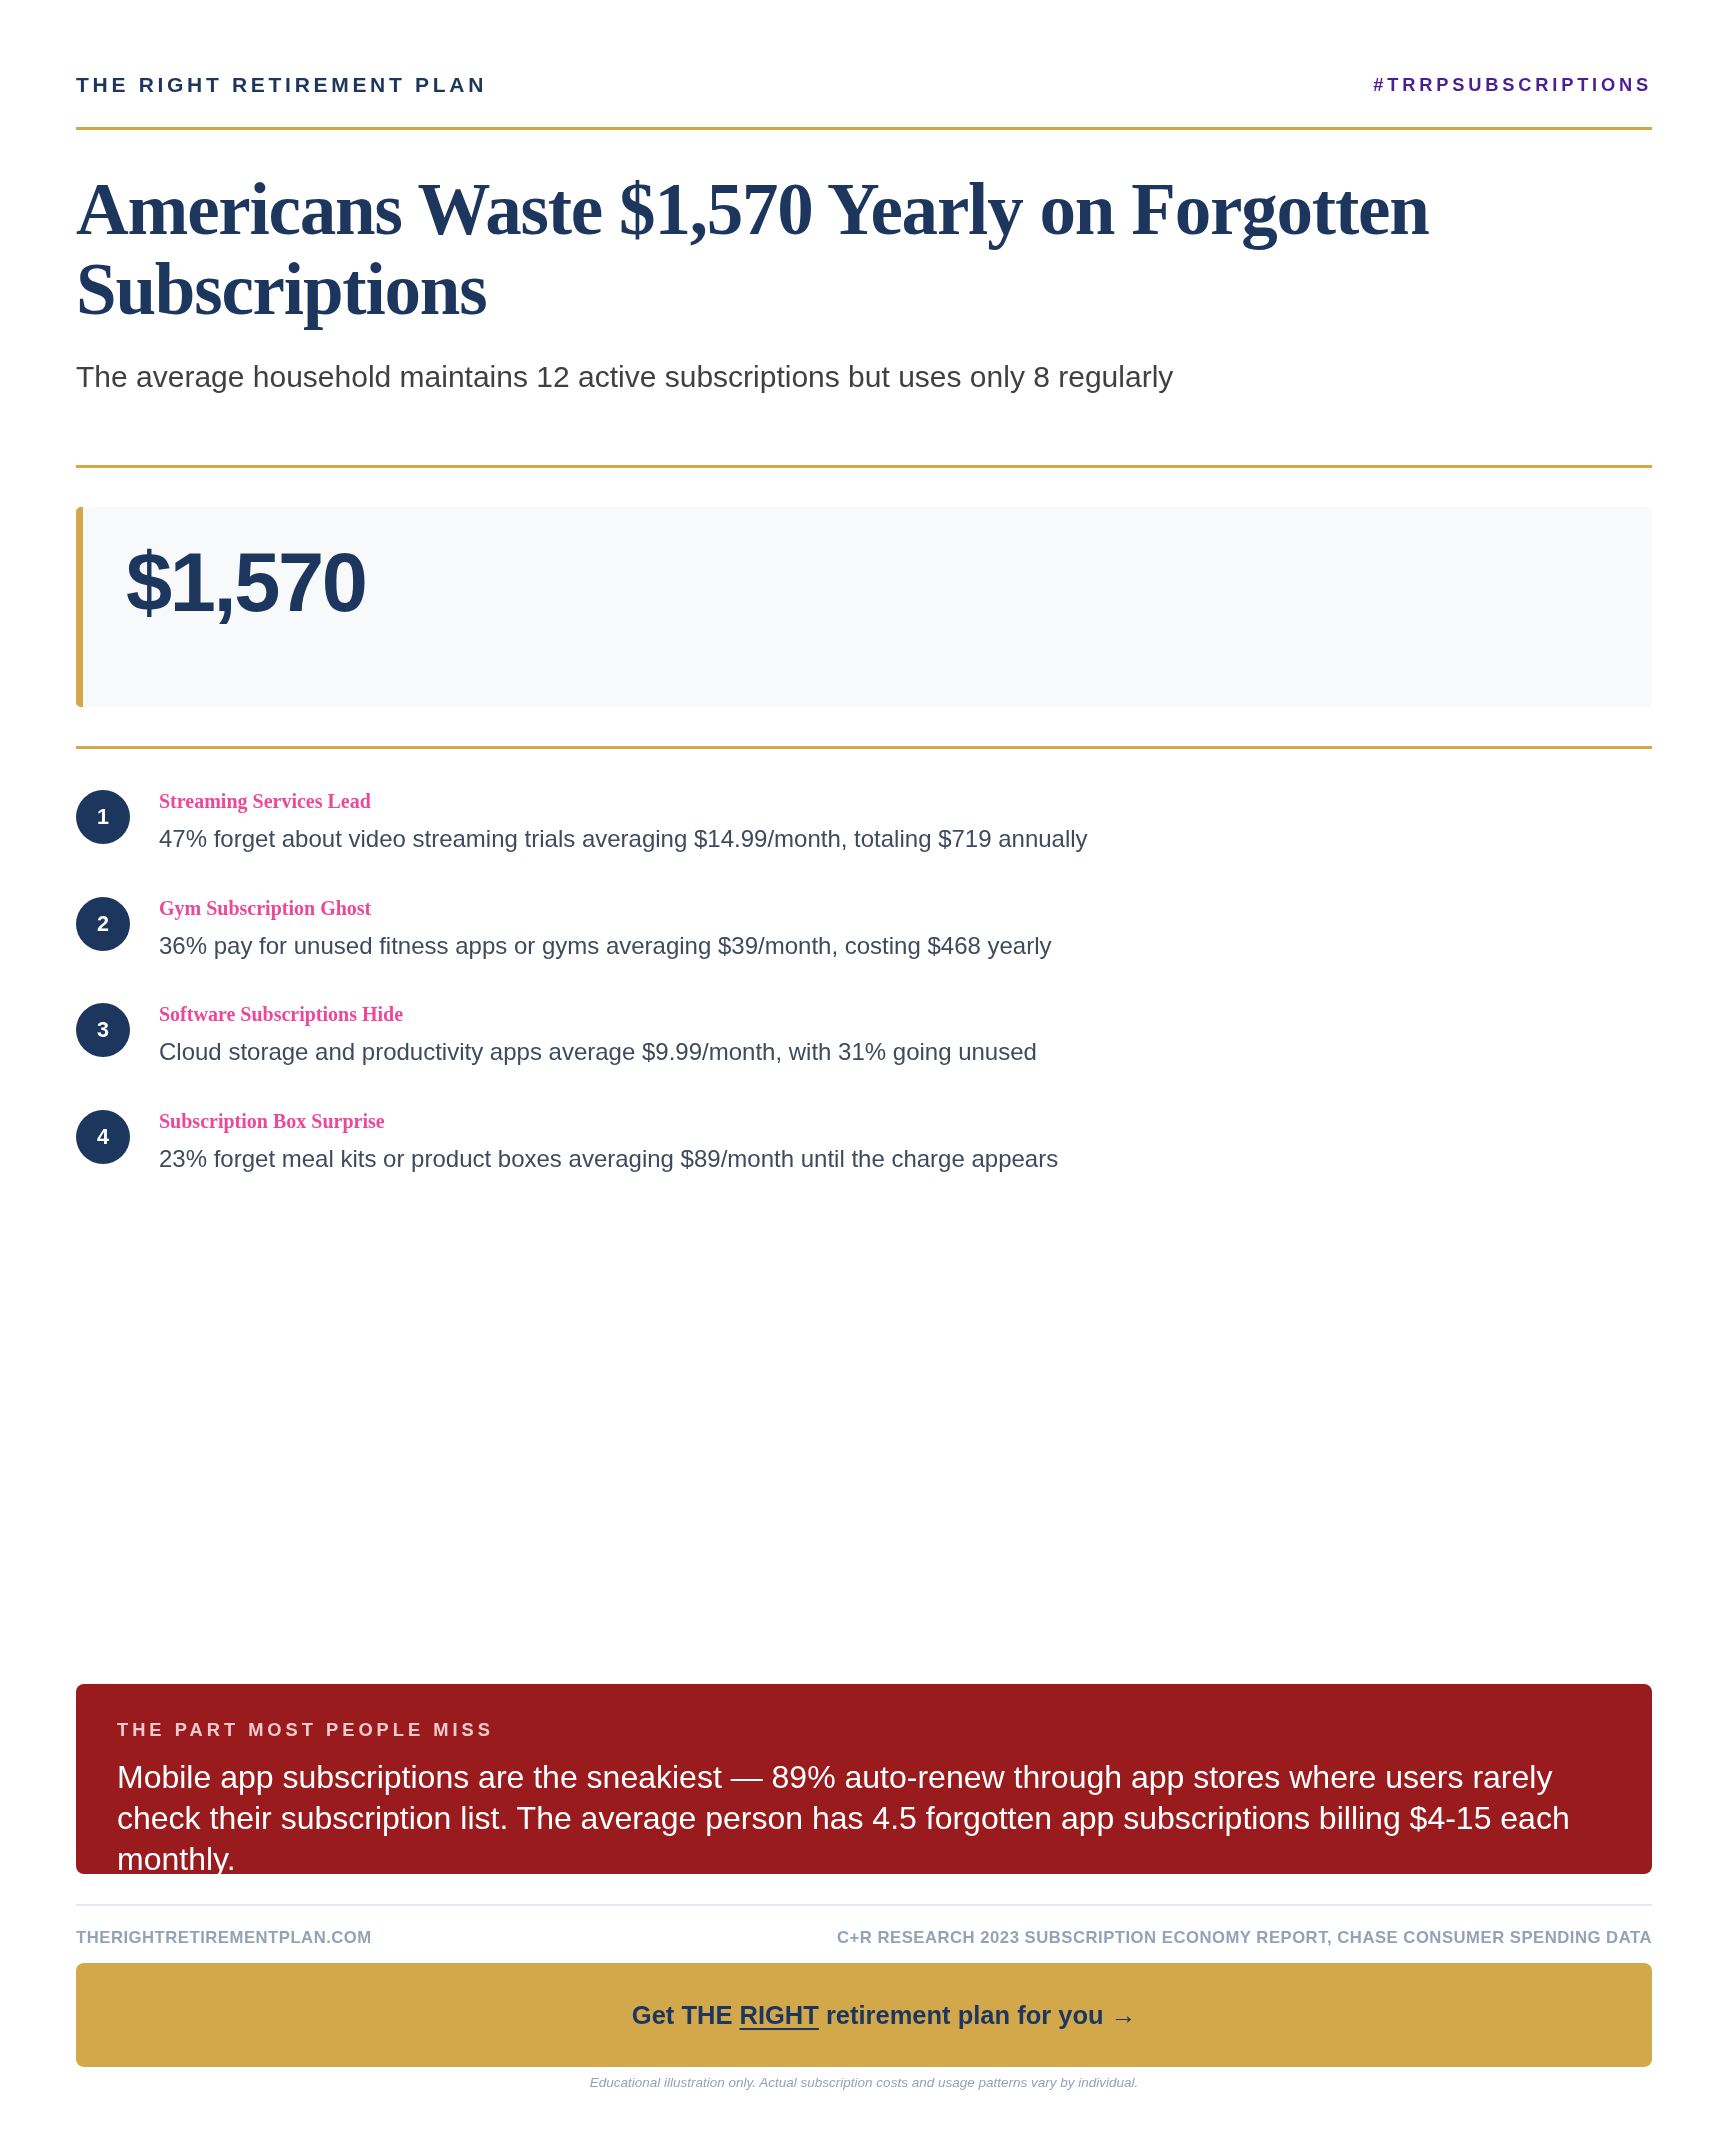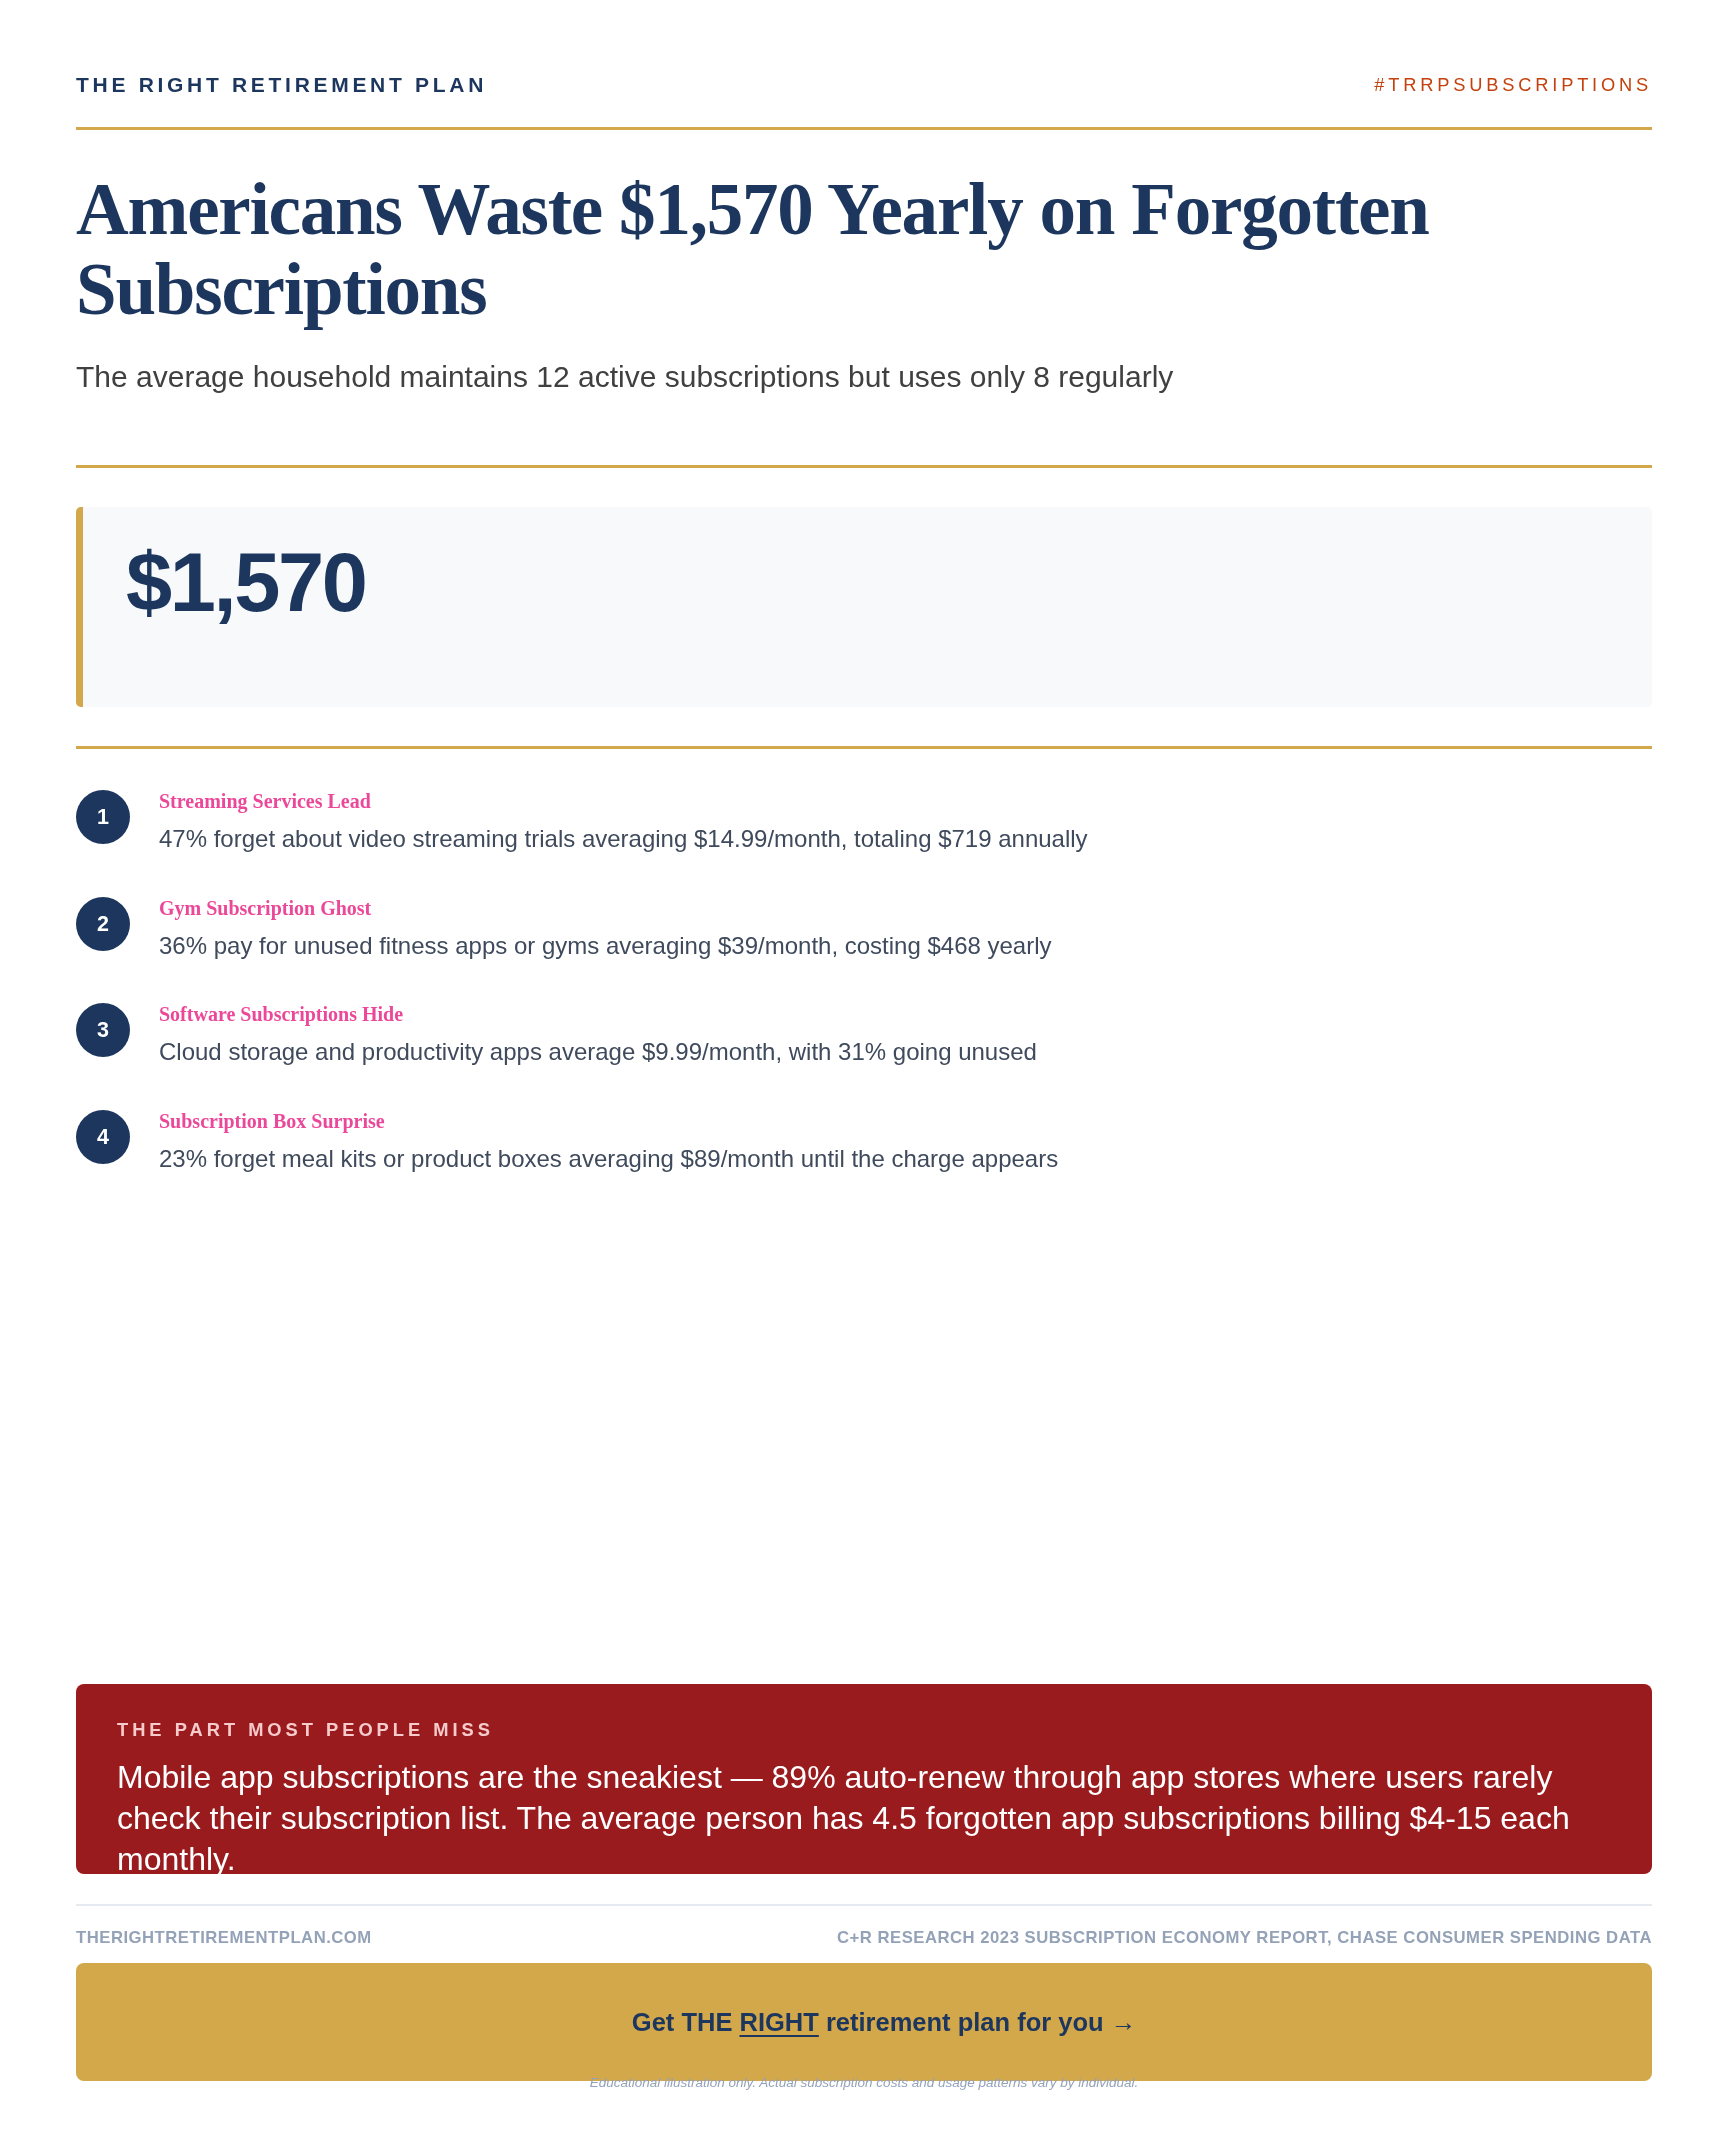--- a/index.html
+++ b/index.html
@@ -4,21 +4,21 @@
 <style>
   * { box-sizing: border-box; margin: 0; padding: 0; }
   html, body { width: 1721px; height: 2151px; background: #ffffff; overflow: hidden; }
   body { font-family: "Liberation Sans", "DejaVu Sans", sans-serif; color: #1c365e; position: relative; }
 
   .page { position: absolute; left: 76px; top: 0; width: 1576px; height: 2151px; }
 
   
   .topbar { position: absolute; left: 0; right: 0; top: 70px; height: 29px; display: flex; justify-content: space-between; align-items: center; }
   .brand { font-size: 21px; font-weight: 700; letter-spacing: 3.7px; color: #1c365e; }
-  .hashtag { font-size: 18.3px; font-weight: 400; letter-spacing: 3.8px; color: #c2410c; }
+  .hashtag { font-size: 18.3px; font-weight: 700; letter-spacing: 3.8px; color: #4c1d95; }
   .rule-gold { position: absolute; left: 0; right: 0; height: 3.2px; background: #d3a84b; }
   .rule-top { top: 127px; }
   .rule-mid { top: 465px; }
   .rule-low { top: 746px; }
 
   
   .title { position: absolute; left: 0; top: 170px; width: 1513px; font-family: "Liberation Serif", "DejaVu Serif", serif; font-weight: 700; font-size: 73px; line-height: 80px; color: #1c365e; letter-spacing: -1.2px; }
   .subtitle { position: absolute; left: 0; top: 357px; font-size: 30px; line-height: 40px; color: #404040; }
 
   
@@ -34,21 +34,21 @@
 
   
   .callout { position: absolute; left: 0; right: 0; top: 1684px; height: 190px; background: #991b1e; border-radius: 8px; }
   .callout-label { position: absolute; left: 41px; top: 35px; font-size: 18.3px; font-weight: 700; letter-spacing: 4px; color: #f7cbcb; }
   .callout-text { position: absolute; left: 41px; top: 73px; right: 72px; font-size: 32px; line-height: 41px; color: #ffffff; }
 
   
   .rule-gray { position: absolute; left: 0; right: 0; top: 1904px; height: 1.6px; background: #e5e9f0; }
   .footer { position: absolute; left: 0; right: 0; top: 1928px; display: flex; justify-content: space-between; font-size: 16.7px; font-weight: 700; letter-spacing: 0.5px; color: #94a2b8; }
 
-  .cta { position: absolute; left: 0; right: 0; top: 1963px; height: 118px; background: #d3a84b; border-radius: 8px; display: flex; align-items: center; justify-content: center; font-size: 25.5px; font-weight: 700; color: #1c365e; cursor: pointer; padding-left: 40px; }
+  .cta { position: absolute; left: 0; right: 0; top: 1963px; height: 104px; background: #d3a84b; border-radius: 8px; display: flex; align-items: center; justify-content: center; font-size: 25.5px; font-weight: 700; color: #1c365e; cursor: pointer; padding-left: 40px; }
   .cta .u { text-decoration: underline; text-decoration-thickness: 2.4px; text-underline-offset: 4px; }
   .cta span { white-space: pre; }
 
   .disclaimer { position: absolute; left: 0; right: 0; top: 2075px; text-align: center; font-size: 13.5px; font-style: italic; color: #94a2b8; }
 </style>
 </head>
 <body>
 
 <div class="page">
 

